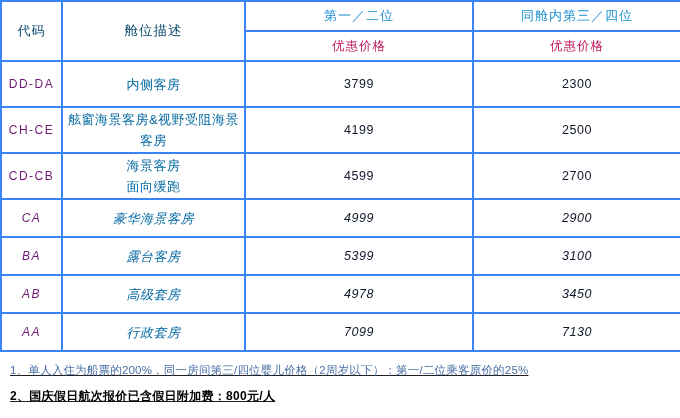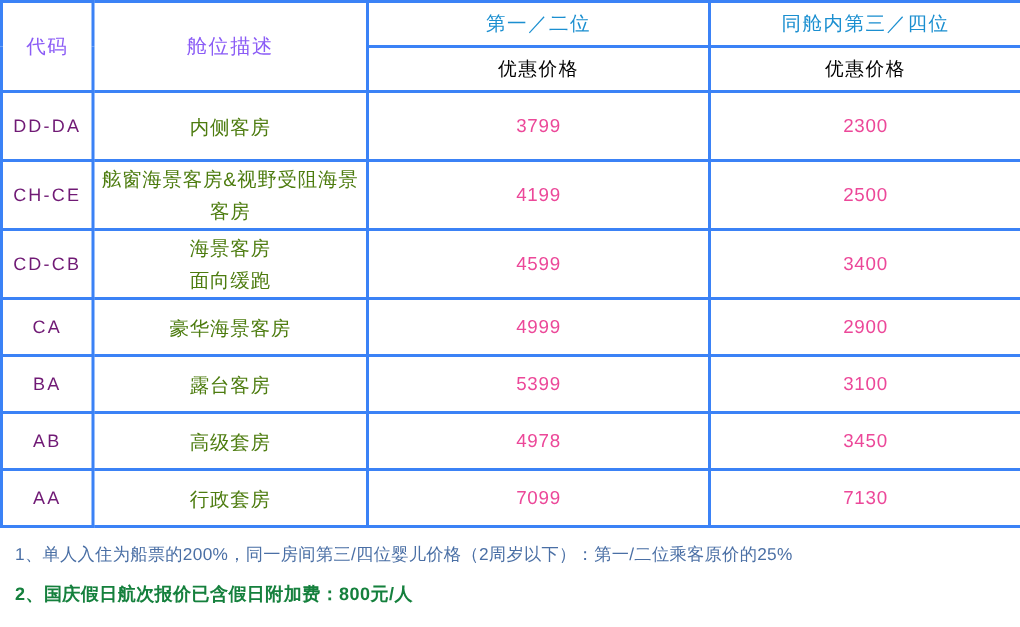--- a/index.html
+++ b/index.html
@@ -33,71 +33,72 @@
     padding: 0;
   }
   col.c0 { width: 61px; }
   col.c1 { width: 183px; }
   col.c2 { width: 228px; }
   col.c3 { width: 208px; }
 
   .hdr-code, .hdr-desc {
     height: 56px;
     font-size: 13px;
-    color: #8b5cf6;
+    color: #0c4a6e;
     letter-spacing: 1px;
   }
   .hdr-desc { font-size: 13.5px; }
   .hdr-pos {
     height: 28px;
     font-size: 13px;
     color: #1b8fd0;
     font-weight: bold;
     letter-spacing: 1px;
   }
   .hdr-promo {
     height: 28px;
     font-size: 12.5px;
-    color: #000000;
+    color: #be185d;
     font-weight: bold;
     letter-spacing: 1px;
   }
   .code-cell {
     font-size: 12px;
     color: #701a75;
     letter-spacing: 1.5px;
     font-family: "Liberation Sans", sans-serif;
   }
   .desc-cell {
     font-size: 13px;
-    color: #4d7c0f;
+    color: #0369a1;
     line-height: 21px;
     letter-spacing: 0.5px;
   }
   .price-cell {
     font-size: 12.5px;
-    color: #ec4899;
+    color: #0f172a;
     letter-spacing: 0.5px;
   }
-  .row-36 td { height: 36px; }
+  .row-36 td { height: 36px; font-style: italic; }
   .row-44 td { height: 44px; }
 
   .notes {
     padding: 9px 8px 0 10px;
     box-sizing: border-box;
+    text-decoration: underline;
   }
   .note-1 {
     font-size: 11.5px;
     color: #4a6fa5;
     line-height: 18px;
     letter-spacing: 0.2px;
   }
   .note-2 {
     font-size: 12px;
-    color: #15803d;
+    color: #000000;
     font-weight: bold;
     line-height: 20px;
     margin-top: 7px;
     letter-spacing: 0.3px;
   }
 </style>
 </head>
 <body>
 
 <div class="sheet">
@@ -131,21 +132,21 @@
         <td class="code-cell">CH-CE</td>
         <td class="desc-cell">舷窗海景客房&amp;视野受阻海景客房</td>
         <td class="price-cell">4199</td>
         <td class="price-cell">2500</td>
       </tr>
       <tr class="row-44">
         <td class="code-cell">CD-CB</td>
         <td class="desc-cell" style="white-space:pre-line">海景客房
 面向缓跑</td>
         <td class="price-cell">4599</td>
-        <td class="price-cell">3400</td>
+        <td class="price-cell">2700</td>
       </tr>
       <tr class="row-36">
         <td class="code-cell">CA</td>
         <td class="desc-cell">豪华海景客房</td>
         <td class="price-cell">4999</td>
         <td class="price-cell">2900</td>
       </tr>
       <tr class="row-36">
         <td class="code-cell">BA</td>
         <td class="desc-cell">露台客房</td>

